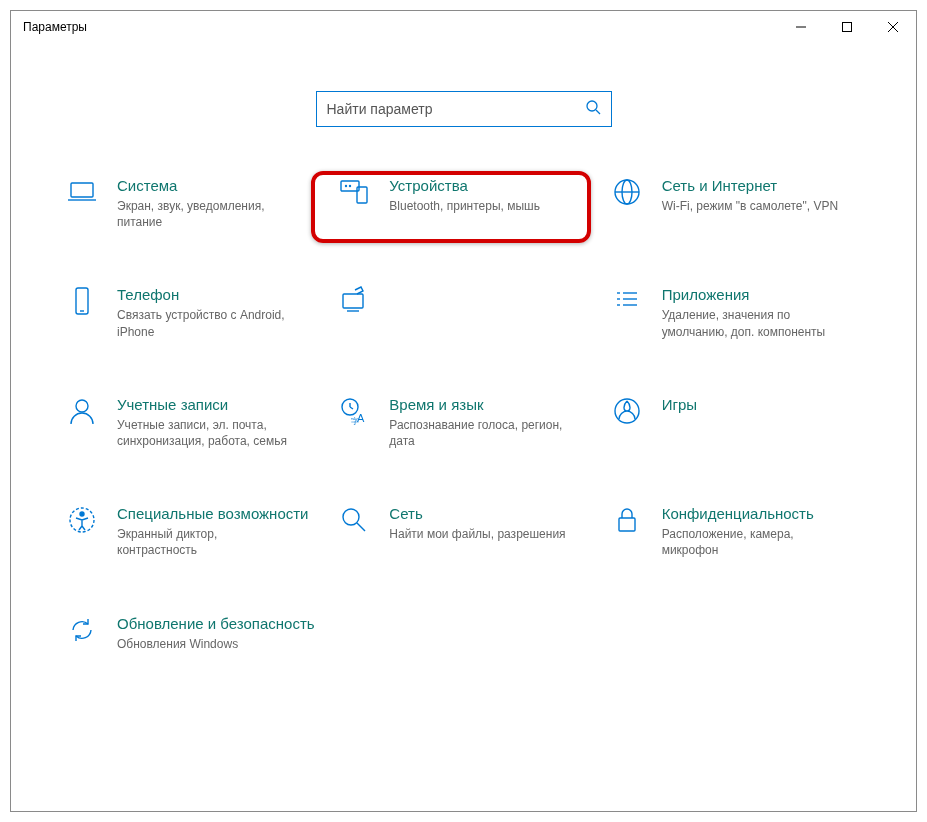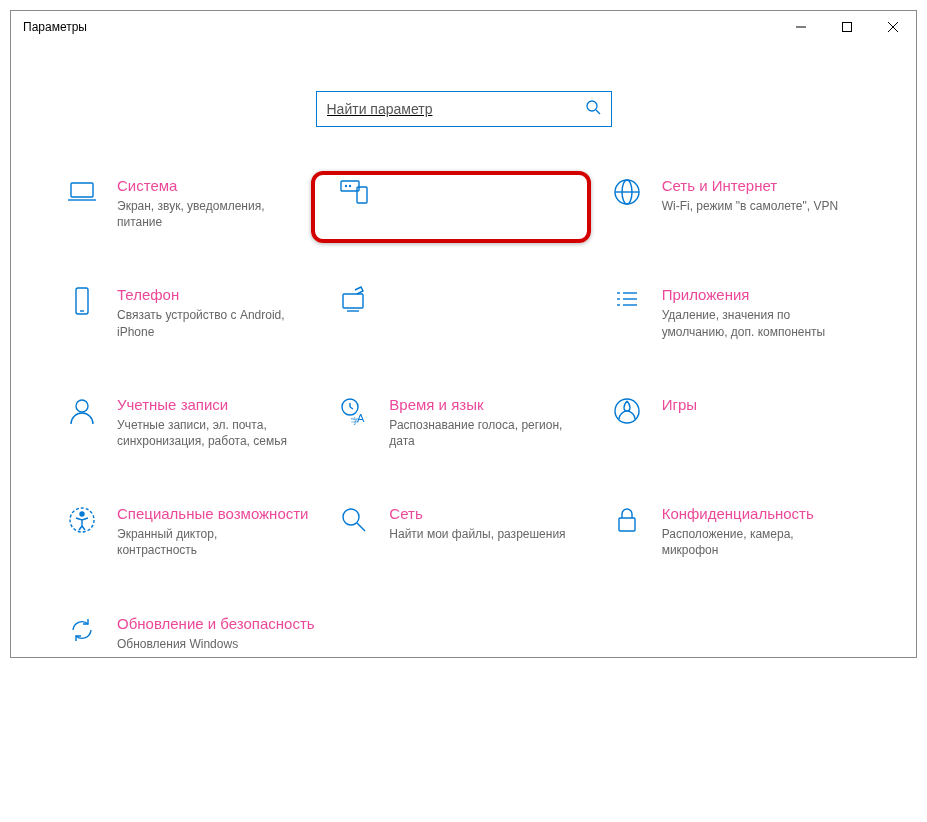--- a/index.html
+++ b/index.html
@@ -1,35 +1,35 @@
 <!DOCTYPE html>
 <html><head>
 <meta charset="utf-8">
 <style>
 * { box-sizing: border-box; margin: 0; padding: 0; }
 body { font-family: "Segoe UI", Tahoma, sans-serif; background: #fff; width: 927px; height: 822px; overflow: hidden; }
-.window { width: 907px; height: 648px; margin: 10px; border: 1px solid #8a8a8a; background: #fff; position: relative; }
+.window { width: 907px; height: 802px; margin: 10px; border: 1px solid #8a8a8a; background: #fff; position: relative; }
 .titlebar { height: 32px; display: flex; align-items: center; padding-left: 12px; }
 .titlebar-title { font-size: 12px; color: #000; flex: 1; }
 .titlebar-controls { display: flex; }
 .titlebar-btn { width: 46px; height: 32px; display: flex; align-items: center; justify-content: center; cursor: default; }
 .titlebar-btn svg { stroke: #000; fill: none; }
 
 .search-wrap { display: flex; justify-content: center; margin-top: 48px; }
-.search-box { width: 296px; height: 36px; border: 1px solid #0078d4; display: flex; align-items: center; padding: 0 10px; text-decoration: underline; }
+.search-box { width: 296px; height: 36px; border: 1px solid #0078d4; display: flex; align-items: center; padding: 0 10px; }
 .search-box input { flex: 1; border: none; outline: none; font-size: 14px; color: #666; background: transparent; }
 .search-box input::placeholder { color: #555; }
 .search-icon { color: #0078d4; }
 
 .grid { display: grid; grid-template-columns: repeat(3, 1fr); gap: 54px 20px; padding: 48px 54px 0 54px; }
 .tile { display: flex; align-items: flex-start; gap: 18px; cursor: default; }
 .tile-icon { width: 34px; height: 34px; flex-shrink: 0; display: flex; align-items: center; justify-content: center; }
 .tile-icon svg { stroke: #0078d4; fill: none; stroke-width: 1.4; }
 .tile-text { padding-top: 2px; }
-.tile-title { font-size: 15px; color: #ec4899; margin-bottom: 4px; }
+.tile-title { font-size: 15px; color: #0f766e; margin-bottom: 4px; }
 .tile-sub { font-size: 12px; color: #666; line-height: 1.35; max-width: 180px; }
 
 .highlight { position: absolute; border: 4px solid #d30000; border-radius: 12px; pointer-events: none; box-shadow: 0 1px 4px rgba(0,0,0,0.3); }
 </style>
 </head>
 <body>
 
 <div class="window">
 
   <div class="titlebar">
@@ -83,20 +83,24 @@
 
     <div class="tile">
       <div class="tile-icon">
         <svg viewBox="0 0 34 34">
             <rect x="4" y="6" width="18" height="10" rx="1"></rect>
             <rect x="20" y="12" width="10" height="16" rx="1"></rect>
             <circle cx="9" cy="11" r="0.5"></circle>
             <circle cx="13" cy="11" r="0.5"></circle>
           </svg>
       </div>
+      <div class="tile-text">
+        <div class="tile-title">Устройства</div>
+        <div class="tile-sub">Bluetooth, принтеры, мышь</div>
+      </div>
     </div>
 
     <div class="tile">
       <div class="tile-icon">
         <svg viewBox="0 0 34 34">
             <circle cx="17" cy="17" r="12"></circle>
             <ellipse cx="17" cy="17" rx="5" ry="12"></ellipse>
             <line x1="5" y1="17" x2="29" y2="17"></line>
           </svg>
       </div>

